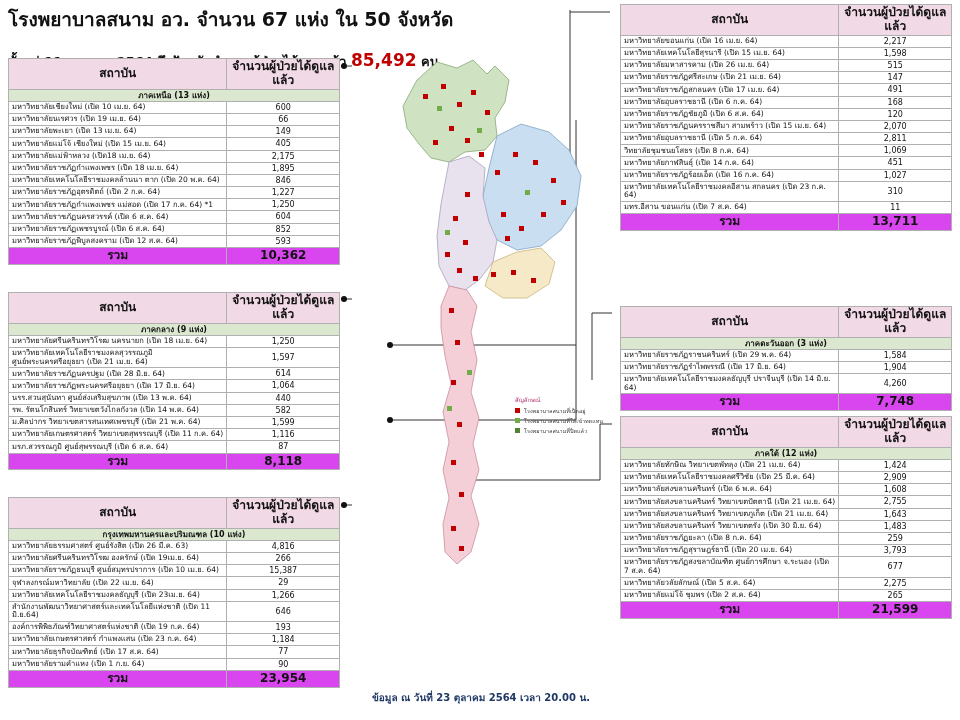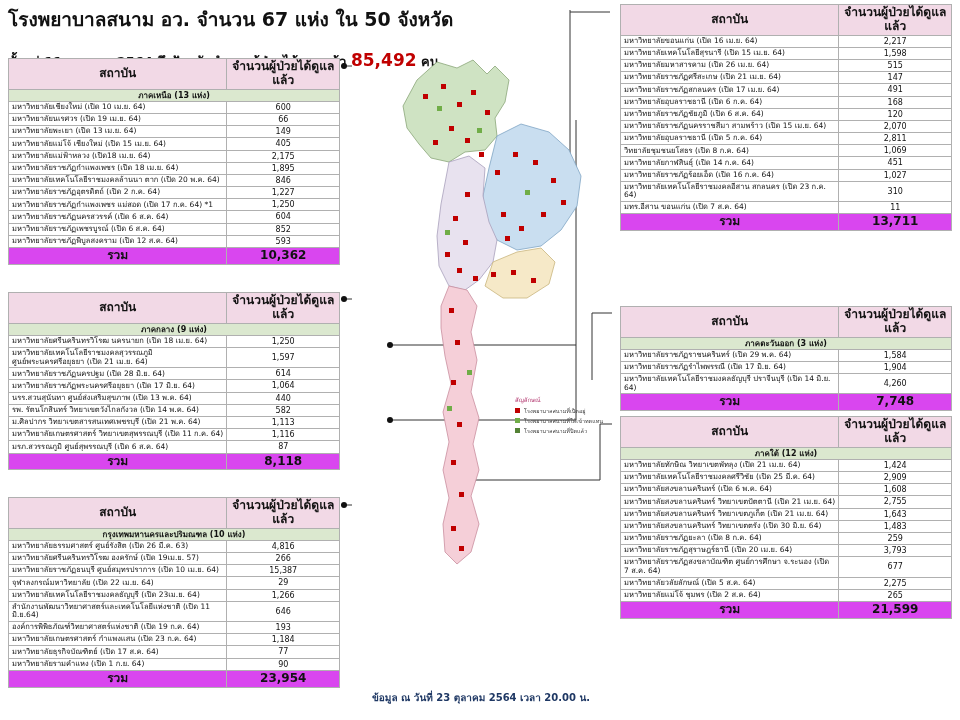--- a/index.html
+++ b/index.html
@@ -288,21 +288,21 @@
           <tr>
             <td class="name">นรร.สวนสุนันทา ศูนย์ส่งเสริมสุขภาพ  (เปิด 13 พ.ค. 64)</td>
             <td class="num">440</td>
           </tr>
           <tr>
             <td class="name">รพ. รัตนโกสินทร์  วิทยาเขตวังไกลกังวล  (เปิด 14 พ.ค. 64)</td>
             <td class="num">582</td>
           </tr>
           <tr>
             <td class="name">ม.ศิลปากร วิทยาเขตสารสนเทศเพชรบุรี  (เปิด 21 พ.ค. 64)</td>
-            <td class="num">1,113</td>
+            <td class="num">1,599</td>
           </tr>
           <tr>
             <td class="name">มหาวิทยาลัยเกษตรศาสตร์  วิทยาเขตสุพรรณบุรี  (เปิด 11 ก.ค. 64)</td>
             <td class="num">1,116</td>
           </tr>
           <tr>
             <td class="name">มรภ.สวรรณภูมิ ศูนย์สุพรรณบุรี  (เปิด 6 ส.ค. 64)</td>
             <td class="num">87</td>
           </tr>
           <tr class="total">
@@ -320,21 +320,21 @@
             <th class="hdr">จำนวนผู้ป่วยได้ดูแลแล้ว</th>
           </tr>
           <tr>
             <td class="region" colspan="2">กรุงเทพมหานครและปริมณฑล (10 แห่ง)</td>
           </tr>
           <tr>
             <td class="name">มหาวิทยาลัยธรรมศาสตร์ ศูนย์รังสิต  (เปิด 26 มี.ค. 63)</td>
             <td class="num">4,816</td>
           </tr>
           <tr>
-            <td class="name">มหาวิทยาลัยศรีนครินทรวิโรฒ องครักษ์  (เปิด 19เม.ย. 57)</td>
+            <td class="name">มหาวิทยาลัยศรีนครินทรวิโรฒ องครักษ์  (เปิด 19เม.ย. 64)</td>
             <td class="num">266</td>
           </tr>
           <tr>
             <td class="name">มหาวิทยาลัยราชภัฏธนบุรี ศูนย์สมุทรปราการ  (เปิด 10 เม.ย. 64)</td>
             <td class="num">15,387</td>
           </tr>
           <tr>
             <td class="name">จุฬาลงกรณ์มหาวิทยาลัย  (เปิด 22 เม.ย. 64)</td>
             <td class="num">29</td>
           </tr>

